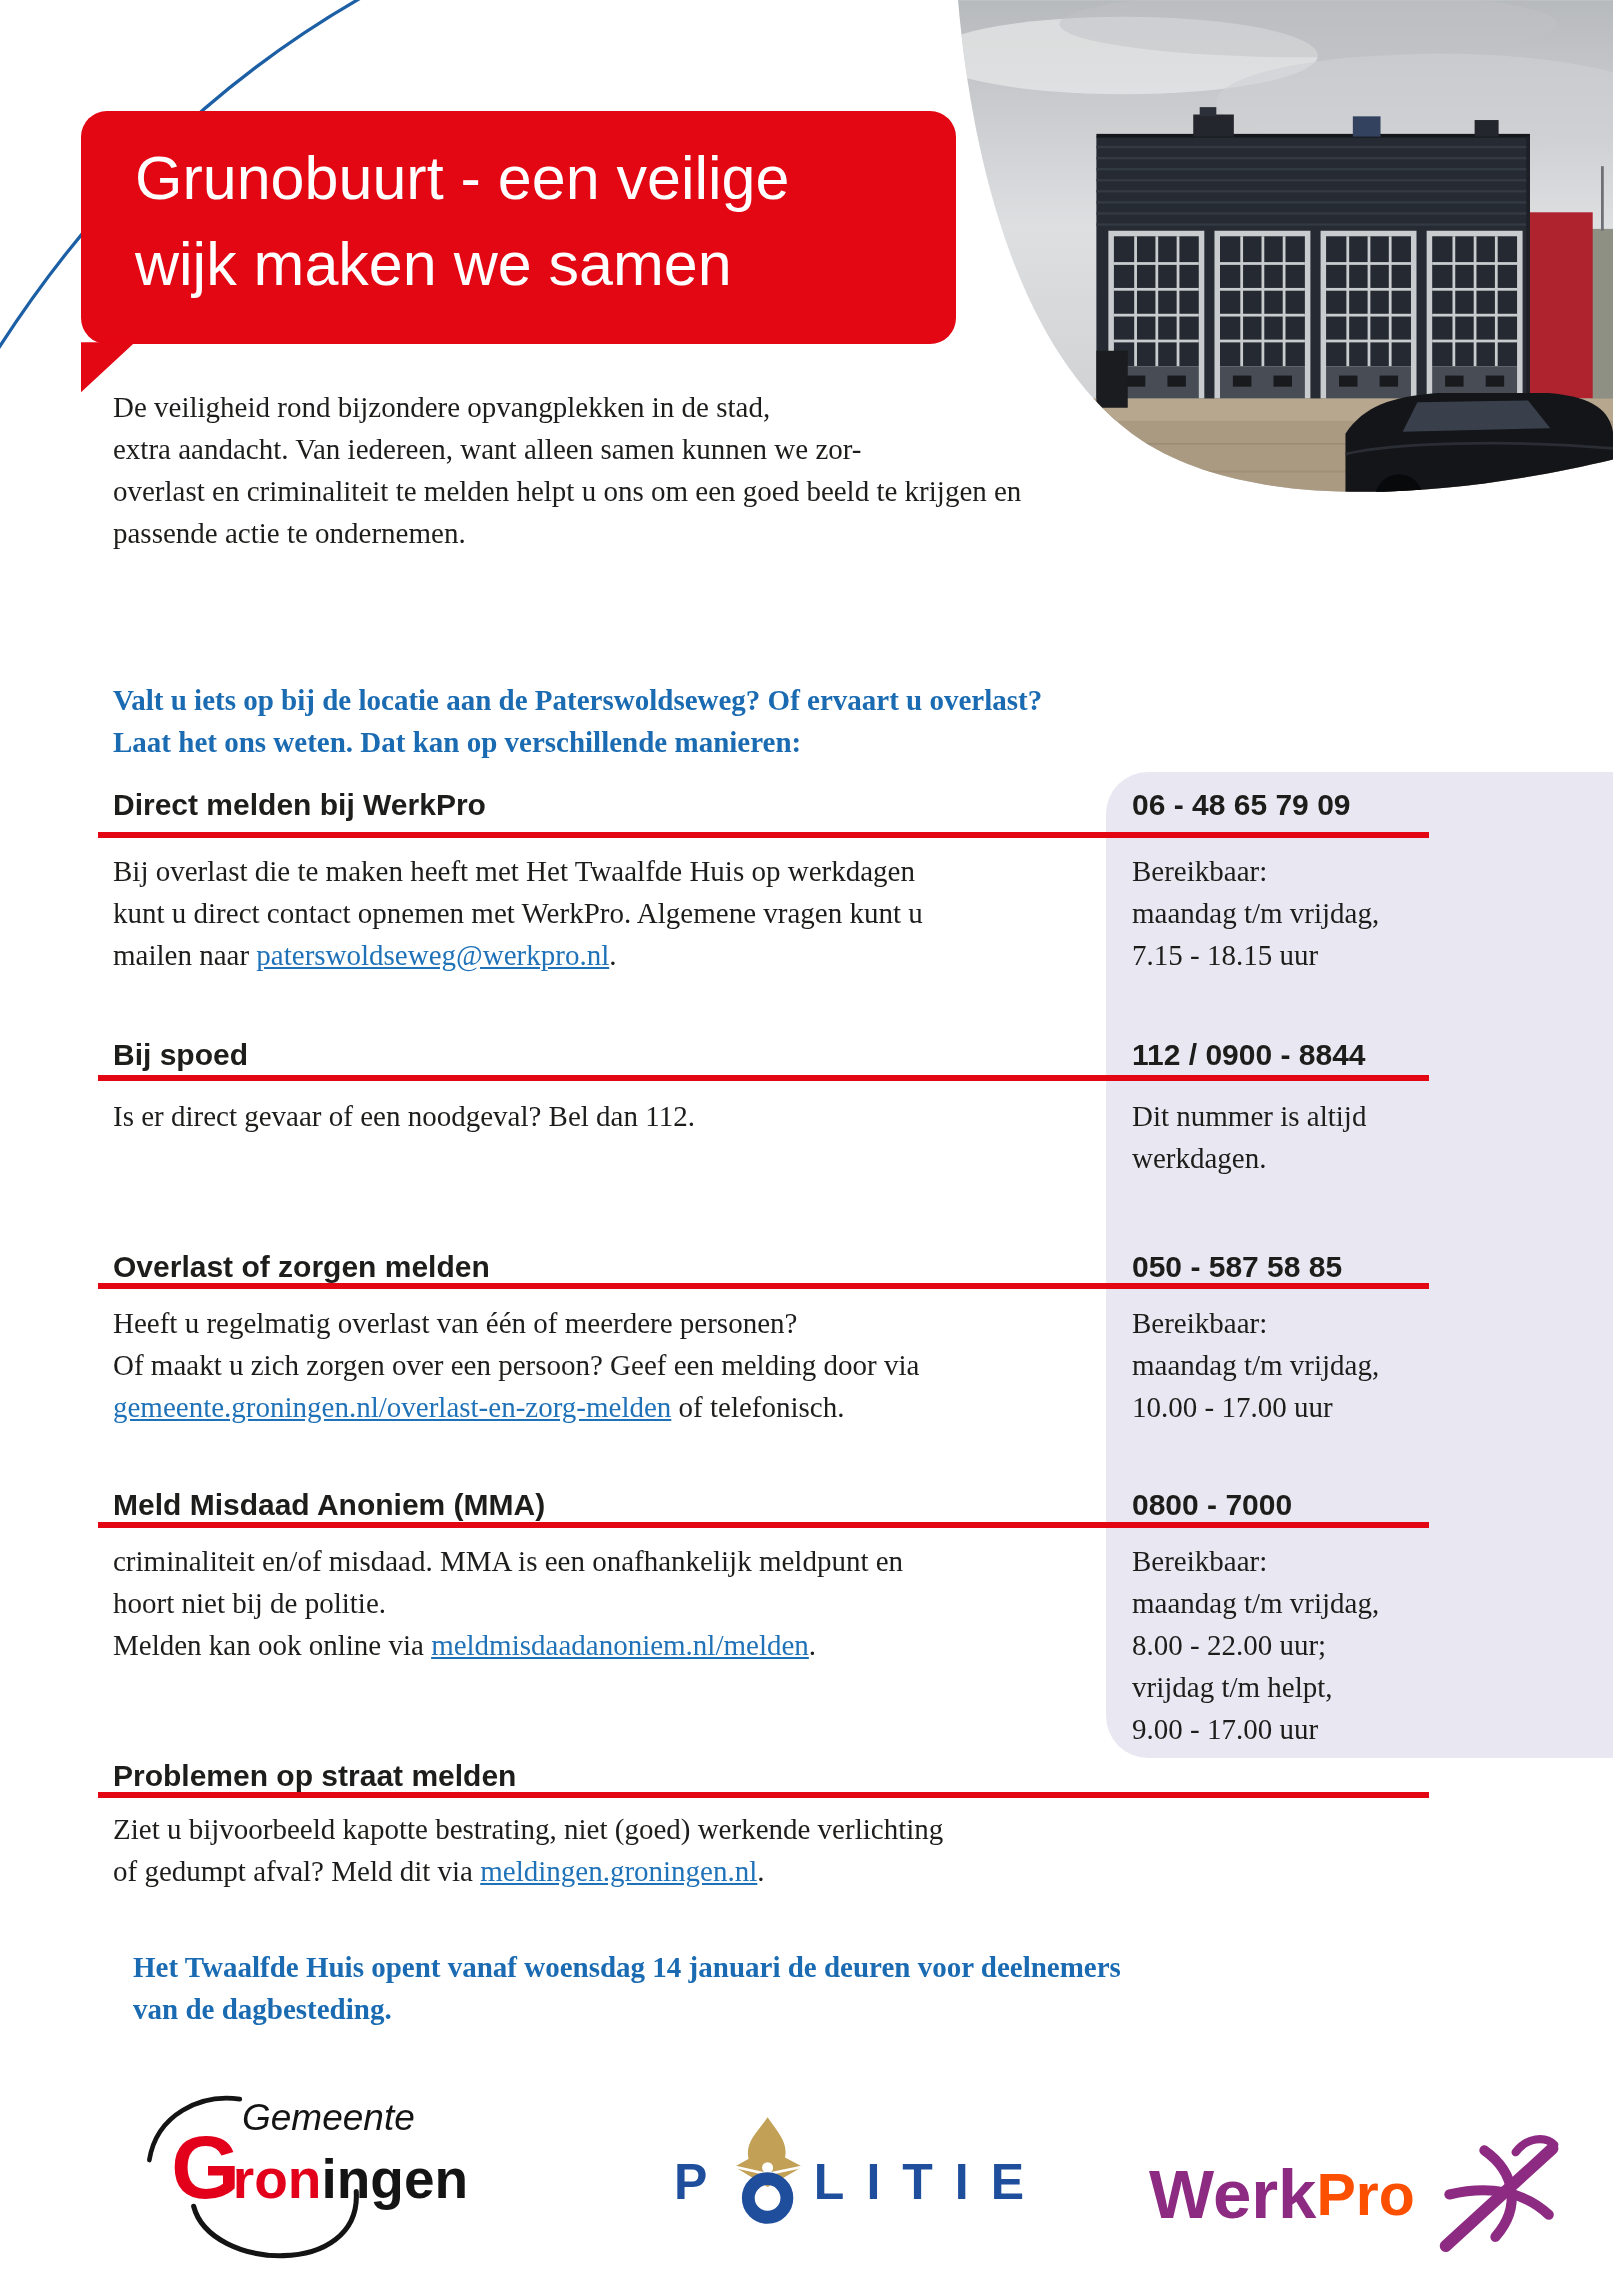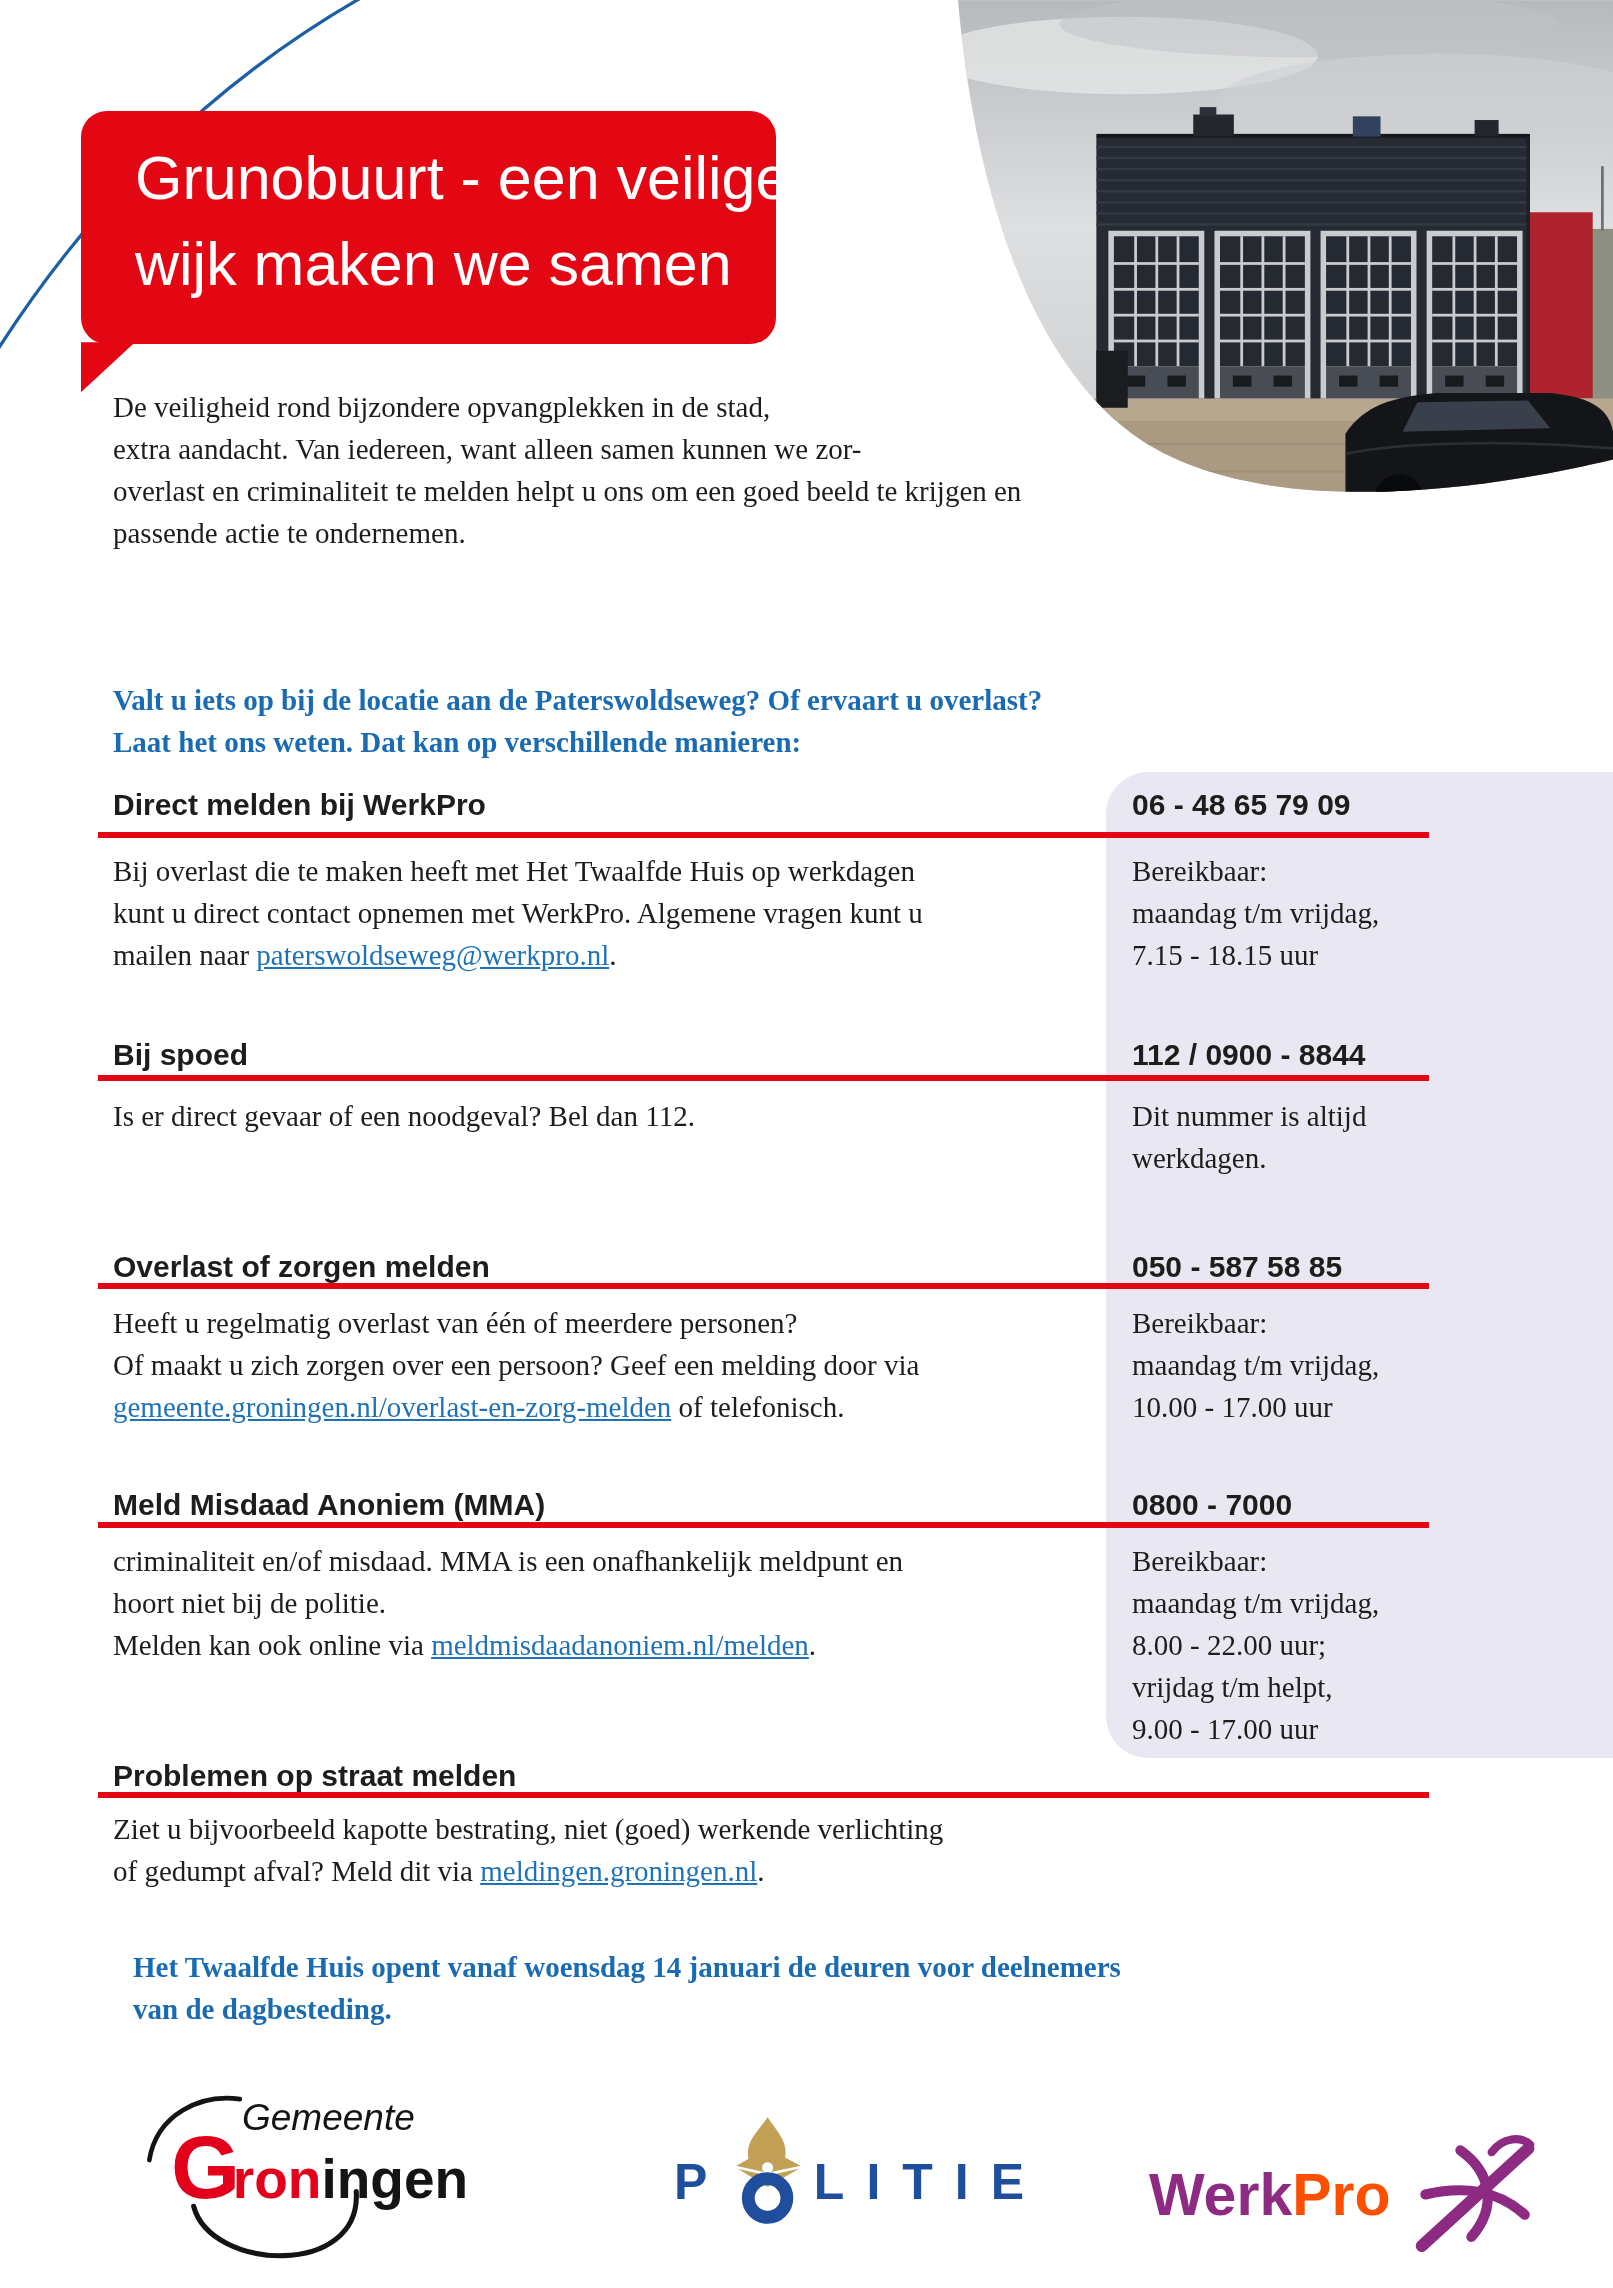--- a/index.html
+++ b/index.html
@@ -10,21 +10,21 @@
   .abs{position:absolute;}
 
   
   #blue-arc{position:absolute; left:0; top:0; z-index:1;}
 
   
   #photo{position:absolute; right:0; top:0; z-index:2;}
 
   
   #title-block{
-    position:absolute; left:81px; top:111px; width:695px; height:233px;
+    position:absolute; left:81px; top:111px; width:875px; height:233px;
     background:var(--red,#e30613); border-radius:26px; z-index:3;
   }
   #title-block .tail{
     position:absolute; left:0; top:calc(100% - 1.8px); width:54px; height:50px;
     background:var(--red,#e30613); clip-path:polygon(0 0,100% 0,0 100%);
   }
   #title-block .t-line{
     color:#ffffff; font-size:61px; line-height:86px; padding-left:54px; white-space:nowrap;
   }
   #title-block .t-wrap{padding-top:24px;}
@@ -59,21 +59,21 @@
   #gron-logo .g-red{font-size:55px; font-weight:bold; color:var(--groningen-red,#e2001a); margin-left:-7.4px;}
   #gron-logo .g-black{font-size:55px; font-weight:bold; color:#141414;}
 
   #politie-logo{left:674px; top:2115px; display:flex; align-items:center; z-index:4;}
   #politie-logo .pol-letter{
     color:var(--politie-navy,#1f4e9c); font-weight:bold; font-size:50px; letter-spacing:22px; margin-top:24px;
   }
   #politie-logo .pol-rest{margin-left:5.5px;}
 
   #werkpro-logo{left:1149px; top:2130px; display:flex; align-items:center; z-index:4;}
-  #werkpro-logo .wp-purple{color:var(--werkpro-purple,#8d2b83); font-weight:bold; font-size:59px;}
+  #werkpro-logo .wp-purple{color:var(--werkpro-purple,#8d2b83); font-weight:bold; font-size:69px;}
   #werkpro-logo .wp-orange{color:var(--werkpro-orange,#fc4f00); font-weight:bold; font-size:59px;}
   #werkpro-logo svg{margin-left:16.6px;}
 </style>
 </head>
 <body>
 
 <div id="page">
 
   <svg id="blue-arc" width="425" height="397" viewBox="0 0 460 430">
     <path d="M408 -12 Q150 130 -16 400" fill="none" stroke="#1d5fa5" stroke-width="3.5"></path>

